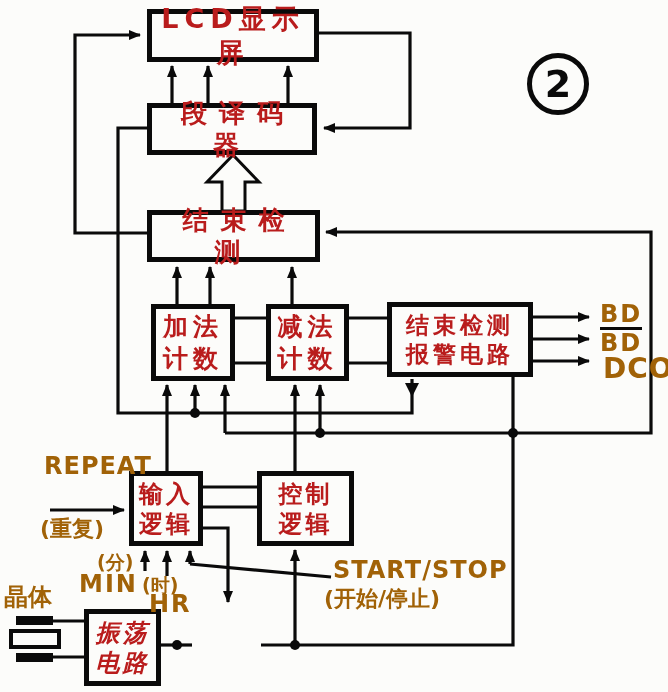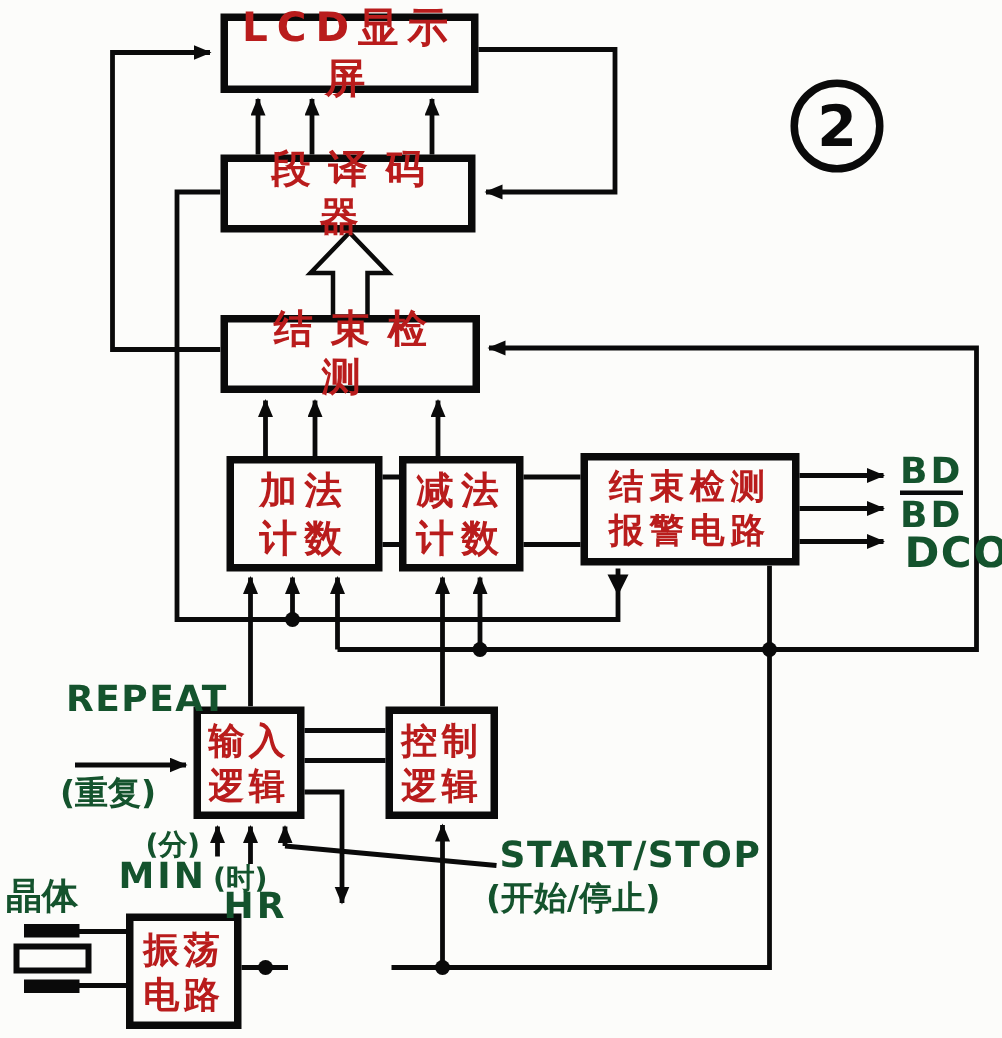--- a/index.html
+++ b/index.html
@@ -12,21 +12,21 @@
   .block{
     position:absolute;border:5px solid #0a0a0a;background:#fcfcfa;
     display:flex;align-items:center;justify-content:center;
     box-sizing:border-box;z-index:2;
   }
   .block-label{
     font-weight:700;white-space:pre-line;text-align:center;
     line-height:1.25;color:#b91c1c;
   }
   .lbl{
-    position:absolute;font-weight:700;z-index:3;white-space:nowrap;color:#14532d;
+    position:absolute;font-weight:700;z-index:3;white-space:nowrap;color:#a16207;
   }
   .circle-num{
     position:absolute;width:52px;height:52px;border:5px solid #0a0a0a;
     border-radius:50%;display:flex;align-items:center;justify-content:center;
     font-size:38px;font-weight:700;z-index:3;box-sizing:content-box;
   }
   .overbar{border-top:3px solid #0a0a0a;display:inline-block;line-height:1.05;padding-top:1px;}
 </style>
 </head>
 <body>
@@ -123,46 +123,46 @@
   </div>
 
   <div class="block" style="left:147px;top:103px;width:170px;height:52px;">
     <span class="block-label" style="font-size:26px;letter-spacing:12px;text-indent:12px;">段译码器</span>
   </div>
 
   <div class="block" style="left:147px;top:210px;width:173px;height:52px;">
     <span class="block-label" style="font-size:26px;letter-spacing:12px;text-indent:12px;">结束检测</span>
   </div>
 
-  <div class="block" style="left:151px;top:304px;width:104px;height:77px;">
+  <div class="block" style="left:151px;top:304px;width:84px;height:77px;">
     <span class="block-label" style="font-size:25px;letter-spacing:5px;">加法
 计数</span>
   </div>
 
   <div class="block" style="left:266px;top:304px;width:83px;height:77px;">
     <span class="block-label" style="font-size:25px;letter-spacing:5px;">减法
 计数</span>
   </div>
 
   <div class="block" style="left:387px;top:302px;width:146px;height:75px;">
     <span class="block-label" style="font-size:23px;letter-spacing:4px;">结束检测
 报警电路</span>
   </div>
 
   <div class="block" style="left:129px;top:471px;width:74px;height:75px;">
     <span class="block-label" style="font-size:24px;letter-spacing:3px;">输入
 逻辑</span>
   </div>
 
-  <div class="block" style="left:257px;top:471px;width:75px;height:75px;">
+  <div class="block" style="left:257px;top:471px;width:97px;height:75px;">
     <span class="block-label" style="font-size:24px;letter-spacing:3px;">控制
 逻辑</span>
   </div>
 
-  <div class="block" style="left:84px;top:609px;width:77px;height:77px;">
+  <div class="block" style="left:84px;top:609px;width:77px;height:77px;font-style:italic;">
     <span class="block-label" style="font-size:24px;letter-spacing:3px;">振荡
 电路</span>
   </div>
 
 
   <div class="circle-num" style="left:527px;top:53px;">
     <span>2</span>
   </div>
 
   <div class="lbl" style="left:600px;top:300px;font-size:24px;letter-spacing:2px;">BD</div>

